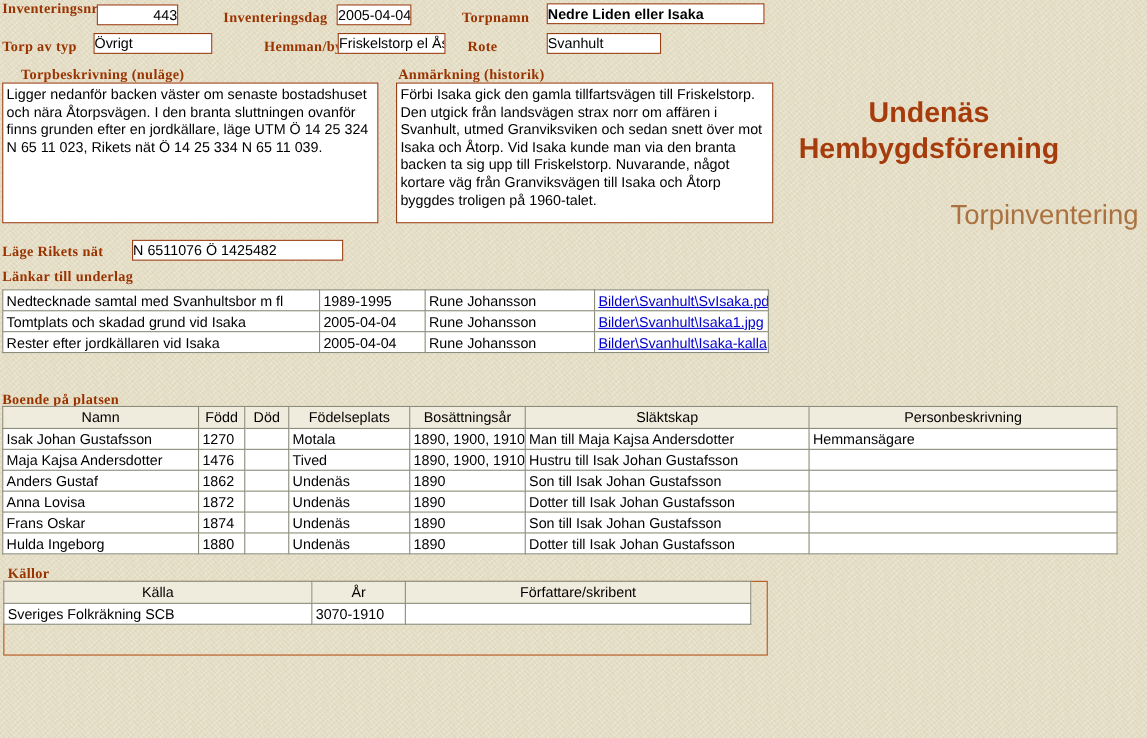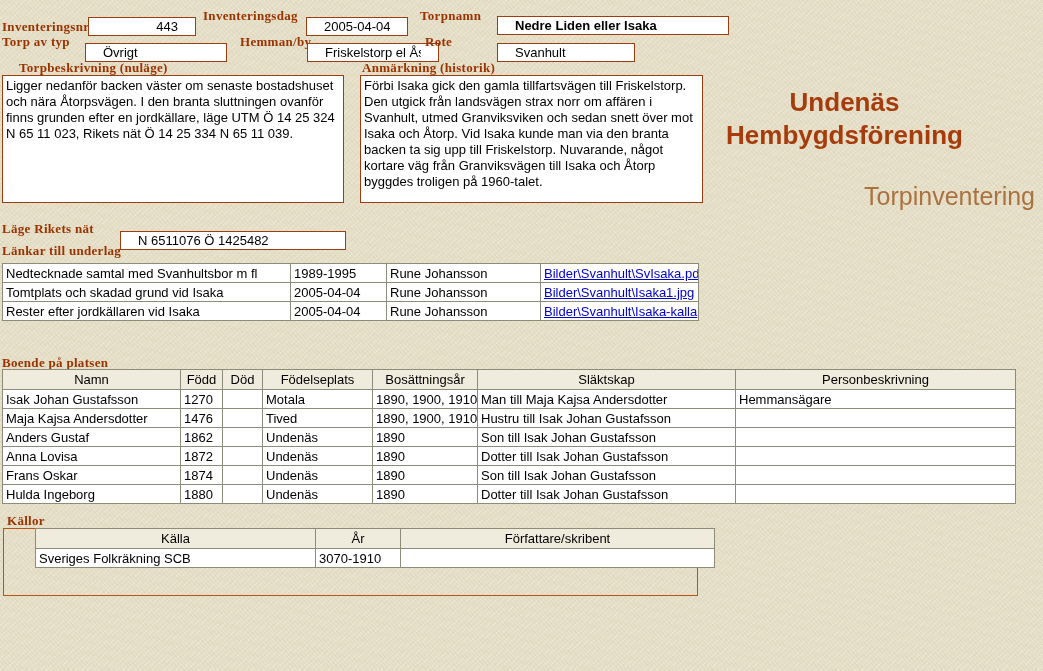--- a/index.html
+++ b/index.html
@@ -12,29 +12,29 @@
       repeating-linear-gradient(47deg, rgba(168,154,112,0.10) 0 1px, rgba(255,255,255,0) 1px 3px),
       repeating-linear-gradient(-43deg, rgba(255,255,255,0.20) 0 1px, rgba(0,0,0,0) 1px 4px);
   }
   .flabel{
     position:absolute;
     font-family:"Liberation Serif",serif;font-weight:bold;font-size:13px;
     color:#993300;letter-spacing:.3px;white-space:nowrap;
   }
   .tinput{
     position:absolute;height:15px;border:1px solid #9a3d10;background:#fff;
-    font:13px "Liberation Sans",sans-serif;padding:1px 17px;color:#000;outline:none;margin-top:13px;
+    font:13px "Liberation Sans",sans-serif;padding:1px 0;color:#000;outline:none;
   }
   .tbox{
     position:absolute;border:1px solid #9a3d10;background:#fff;color:#000;
     font:13px/16px "Liberation Sans",sans-serif;padding:2px 3px;
     resize:none;overflow:hidden;outline:none;
   }
   
-  #lbl-invnr{left:2px;top:19px;text-align:right;}     #inp-invnr{left:88px;top:4px;width:72px;text-align:right;}
+  #lbl-invnr{left:2px;top:0;text-align:right;}     #inp-invnr{left:88px;top:4px;width:72px;text-align:right;}
   #lbl-invdag{left:203px;top:8px;}  #inp-invdag{left:306px;top:4px;width:66px;text-align:center;}
   #lbl-torpnamn{left:420px;top:8px;}#inp-torpnamn{left:497px;top:3px;width:196px;font-weight:bold;}
   
   #lbl-torptyp{left:2px;top:34px;}  #inp-torptyp{left:85px;top:30px;width:106px;}
   #lbl-hemman{left:240px;top:34px;} #inp-hemman{left:307px;top:30px;width:96px;}
   #lbl-rote{left:425px;top:34px;}   #inp-rote{left:497px;top:30px;width:102px;}
   
   #hdr-torpbeskr{left:19px;top:60px;}
   #hdr-anmarkning{left:362px;top:60px;}
   #box-torpbeskr{left:2px;top:75px;width:334px;height:122px;}
@@ -47,21 +47,21 @@
   #hdr-kallor{left:7px;top:513px;}
   
   table{border-collapse:collapse;table-layout:fixed;background:#fff;
         font:13px "Liberation Sans",sans-serif;color:#000;}
   td,th{border:1px solid #8c8c7a;padding:0 3px;height:18px;overflow:hidden;
         white-space:nowrap;text-align:left;font-weight:normal;}
   th{background:#f0ecdd;text-align:center;height:19px;}
   #links-table{position:absolute;left:2px;top:263px;width:696px;border:1px solid #b5551b;}
   #people-table{position:absolute;left:2px;top:369px;width:1013px;border:1px solid #9a4a16;}
   #kallor-box{position:absolute;left:3px;top:528px;width:693px;height:66px;border:1px solid #b5551b;}
-  #sources-table{position:absolute;left:-1px;top:-1px;width:679px;border:1px solid #6b6b5c;margin-left:32px;}
+  #sources-table{position:absolute;left:-1px;top:-1px;width:679px;border:1px solid #6b6b5c;}
   a.filelink{color:#0000cc;text-decoration:underline;cursor:pointer;}
   
   #org-title{
     position:absolute;left:712px;top:86px;width:265px;text-align:center;
     font:bold 26px "Liberation Sans",sans-serif;color:#a63c0c;line-height:33px;
   }
   #subtitle{
     position:absolute;left:845px;top:182px;width:190px;text-align:right;
     font:25px "Liberation Sans",sans-serif;color:#aa7240;
   }

